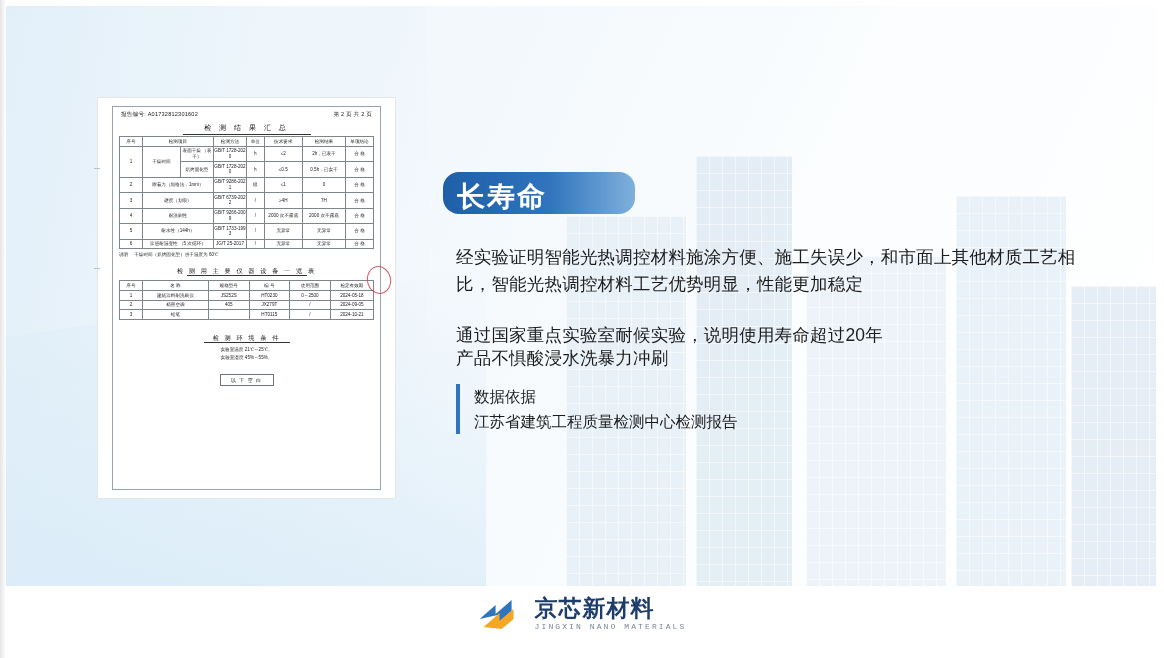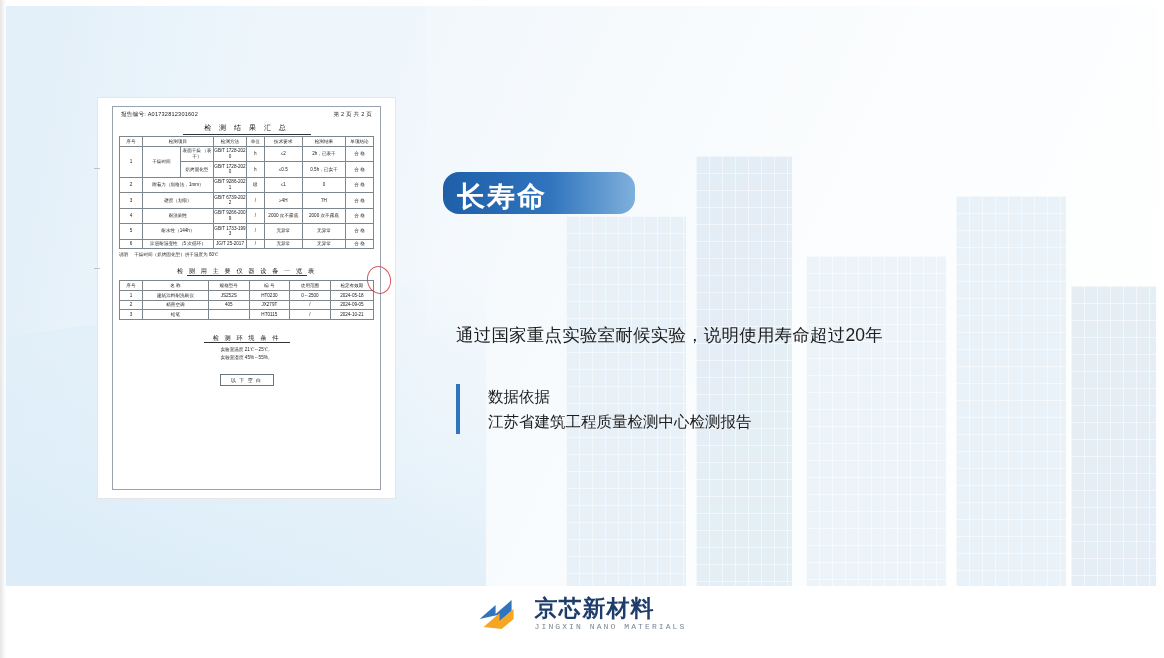--- a/index.html
+++ b/index.html
@@ -219,21 +219,21 @@
     letter-spacing: .2px;
   }
   .p1 { left: 450px; top: 238px; width: 640px; }
   .p2 { left: 450px; top: 316px; width: 640px; }
   .p3 { left: 450px; top: 339px; width: 640px; }
 
   .cite {
     position: absolute;
     left: 450px;
     top: 378px;
-    padding-left: 28px;
+    padding-left: 14px;
     border-left: 4px solid #2f74bd;
     color: #1c1c1c;
     font-size: 15.5px;
     line-height: 1.62;
   }
 
   
   .footer {
     position: absolute;
     left: 0;
@@ -478,21 +478,23 @@
 
         <div class="rep-stamp">以 下 空 白</div>
       </div>
       <div class="red-circle"></div>
     </div>
 
     <div class="headline">
       <span>长寿命</span>
     </div>
 
+    <div class="para p1">经实验证明智能光热调控材料施涂方便、施工失误少，和市面上其他材质工艺相比，智能光热调控材料工艺优势明显，性能更加稳定</div>
     <div class="para p2">通过国家重点实验室耐候实验，说明使用寿命超过20年</div>
+    <div class="para p3">产品不惧酸浸水洗暴力冲刷</div>
 
     <div class="cite">
       <div>数据依据</div>
       <div>江苏省建筑工程质量检测中心检测报告</div>
     </div>
   </div>
 
   <div class="footer"></div>
   <div class="logo-wrap">
     <div class="logo-mark">

